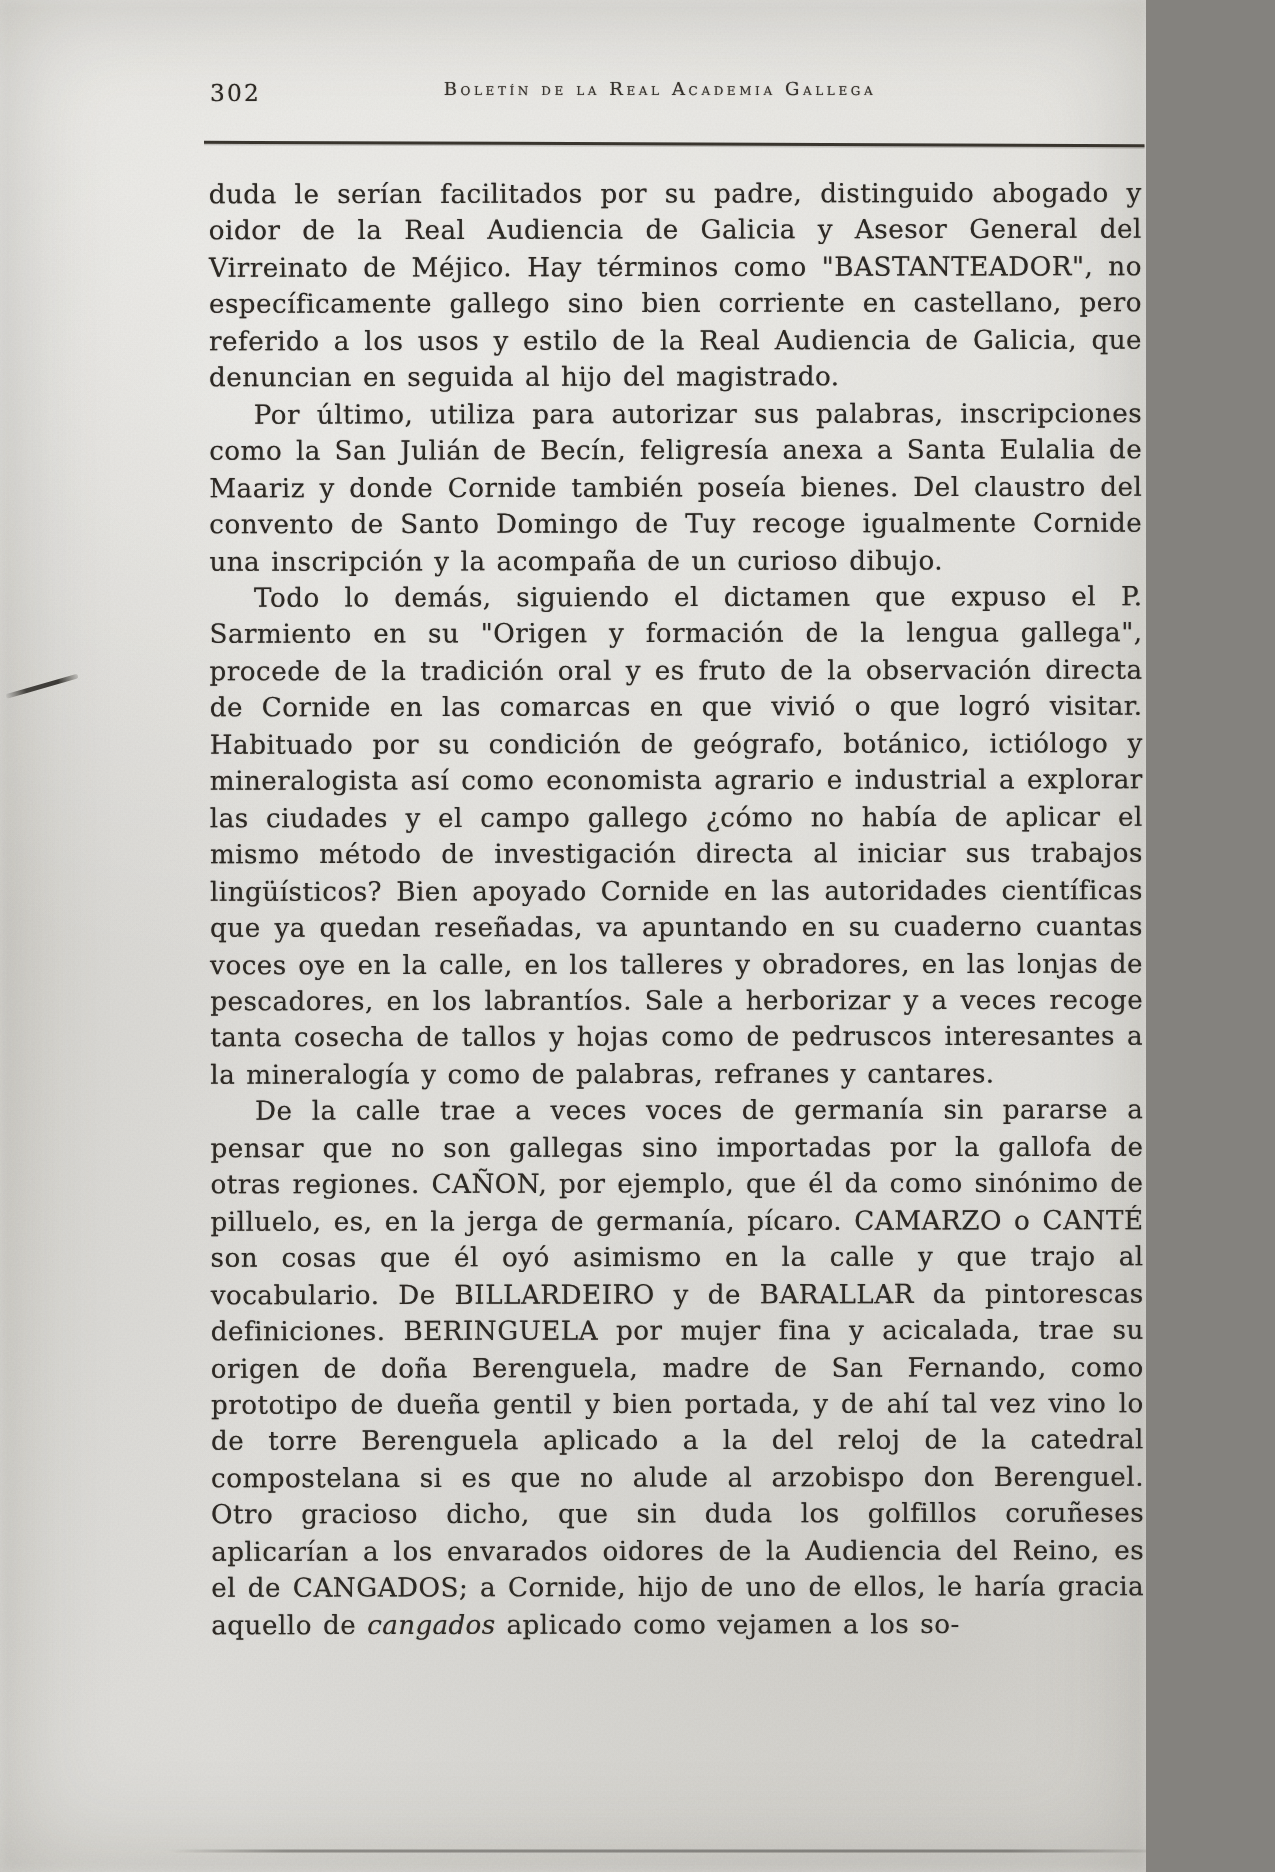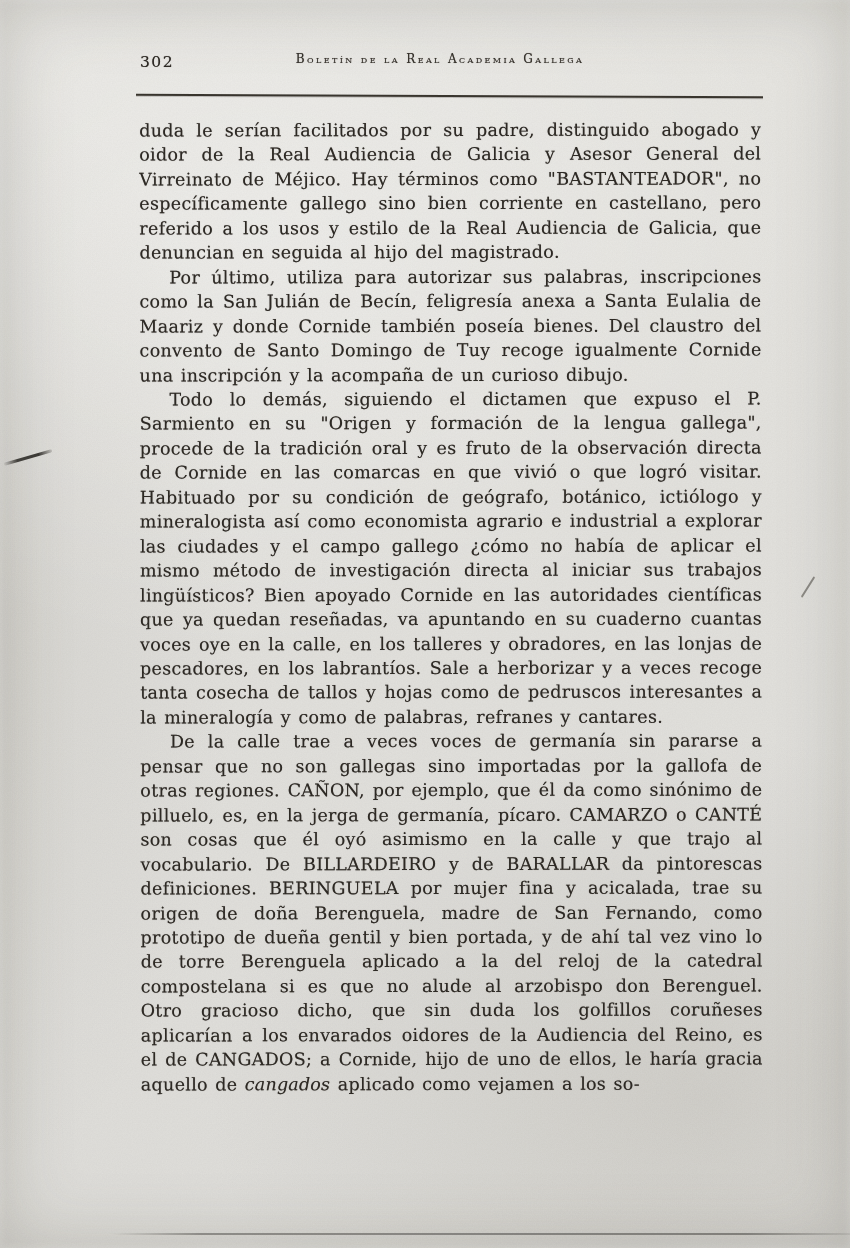--- a/index.html
+++ b/index.html
@@ -2,21 +2,21 @@
 <html lang="es"><head>
 <meta charset="utf-8">
 <style>
   html, body {
     margin: 0;
     padding: 0;
     background: #84827e;
   }
   .page {
     position: relative;
-    width: 850px;
+    width: 764px;
     height: 1248px;
     overflow: hidden;
     background:
       radial-gradient(ellipse 900px 700px at 30% 18%, rgba(255,255,255,0.30), rgba(255,255,255,0) 62%),
       radial-gradient(ellipse 700px 520px at 82% 88%, rgba(110,105,95,0.14), rgba(110,105,95,0) 70%),
       radial-gradient(ellipse 400px 900px at 0% 50%, rgba(120,115,105,0.10), rgba(120,115,105,0) 60%),
       linear-gradient(180deg, #e8e7e3 0%, #e3e2de 40%, #dfdeda 100%);
     box-shadow: inset 0 0 70px rgba(95,90,80,0.28), inset 0 0 8px rgba(255,255,255,0.45);
     font-family: "DejaVu Serif", "Liberation Serif", serif;
     color: #2b2722;

